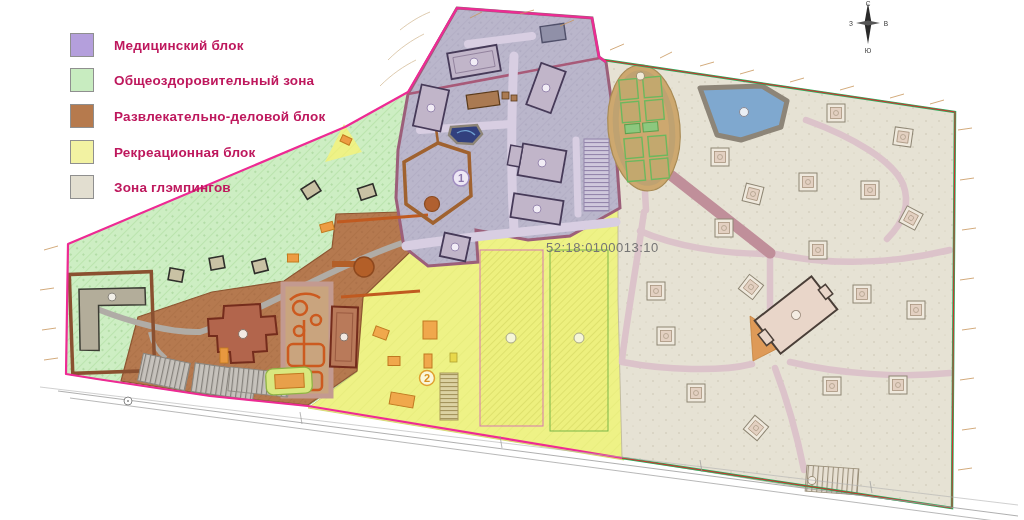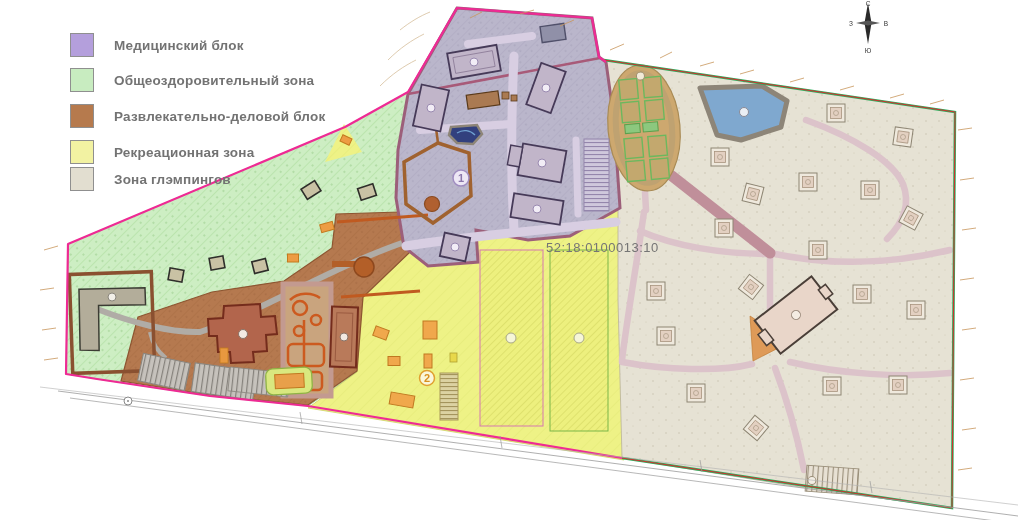--- a/index.html
+++ b/index.html
@@ -1,21 +1,21 @@
 <!DOCTYPE html>
 <html><head>
 <meta charset="utf-8">
 <style>
   html,body{margin:0;padding:0;background:#fff;}
   .stage{position:relative;width:1024px;height:520px;background:#ffffff;overflow:hidden;
          font-family:"Liberation Sans",sans-serif;}
   .legend{position:absolute;left:0;top:0;width:360px;height:220px;z-index:5;}
   .lrow{position:absolute;left:70px;display:flex;align-items:center;height:24px;}
   .sw{display:inline-block;width:24px;height:24px;border:1px solid #8f8f8f;box-sizing:border-box;}
-  .ltxt{margin-left:12px;font-size:13.5px;font-weight:600;color:#737373;letter-spacing:.2px;white-space:nowrap;padding-left:8px;}
+  .ltxt{margin-left:12px;font-size:13.5px;font-weight:600;color:#be185d;letter-spacing:.2px;white-space:nowrap;padding-left:8px;}
   svg{position:absolute;left:0;top:0;}
   text{font-family:"Liberation Sans",sans-serif;}
 </style>
 </head>
 <body>
 
 <div class="stage">
 
   <div class="legend">
     <div class="lrow" style="top:33px">
@@ -25,23 +25,23 @@
     <div class="lrow" style="top:68px">
       <span class="sw" style="background: rgb(200, 236, 192);"></span>
       <span class="ltxt">Общеоздоровительный зона</span>
     </div>
     <div class="lrow" style="top:104px">
       <span class="sw" style="background: rgb(182, 122, 77);"></span>
       <span class="ltxt">Развлекательно-деловой блок</span>
     </div>
     <div class="lrow" style="top:140px">
       <span class="sw" style="background: rgb(242, 242, 162);"></span>
-      <span class="ltxt">Рекреационная зона</span>
+      <span class="ltxt">Рекреационная блок</span>
     </div>
-    <div class="lrow" style="top:167px">
+    <div class="lrow" style="top:175px">
       <span class="sw" style="background: rgb(226, 222, 208);"></span>
       <span class="ltxt">Зона глэмпингов</span>
     </div>
   </div>
 
   <svg width="1024" height="520" viewBox="0 0 1024 520">
     <defs>
       <pattern id="ghat" width="9" height="9" patternUnits="userSpaceOnUse" patternTransform="rotate(45)">
         <rect width="9" height="9" fill="#cdeec3"></rect>
           <line x1="0" y1="0" x2="0" y2="9" stroke="#a4d894" stroke-width="0.9"></line>

